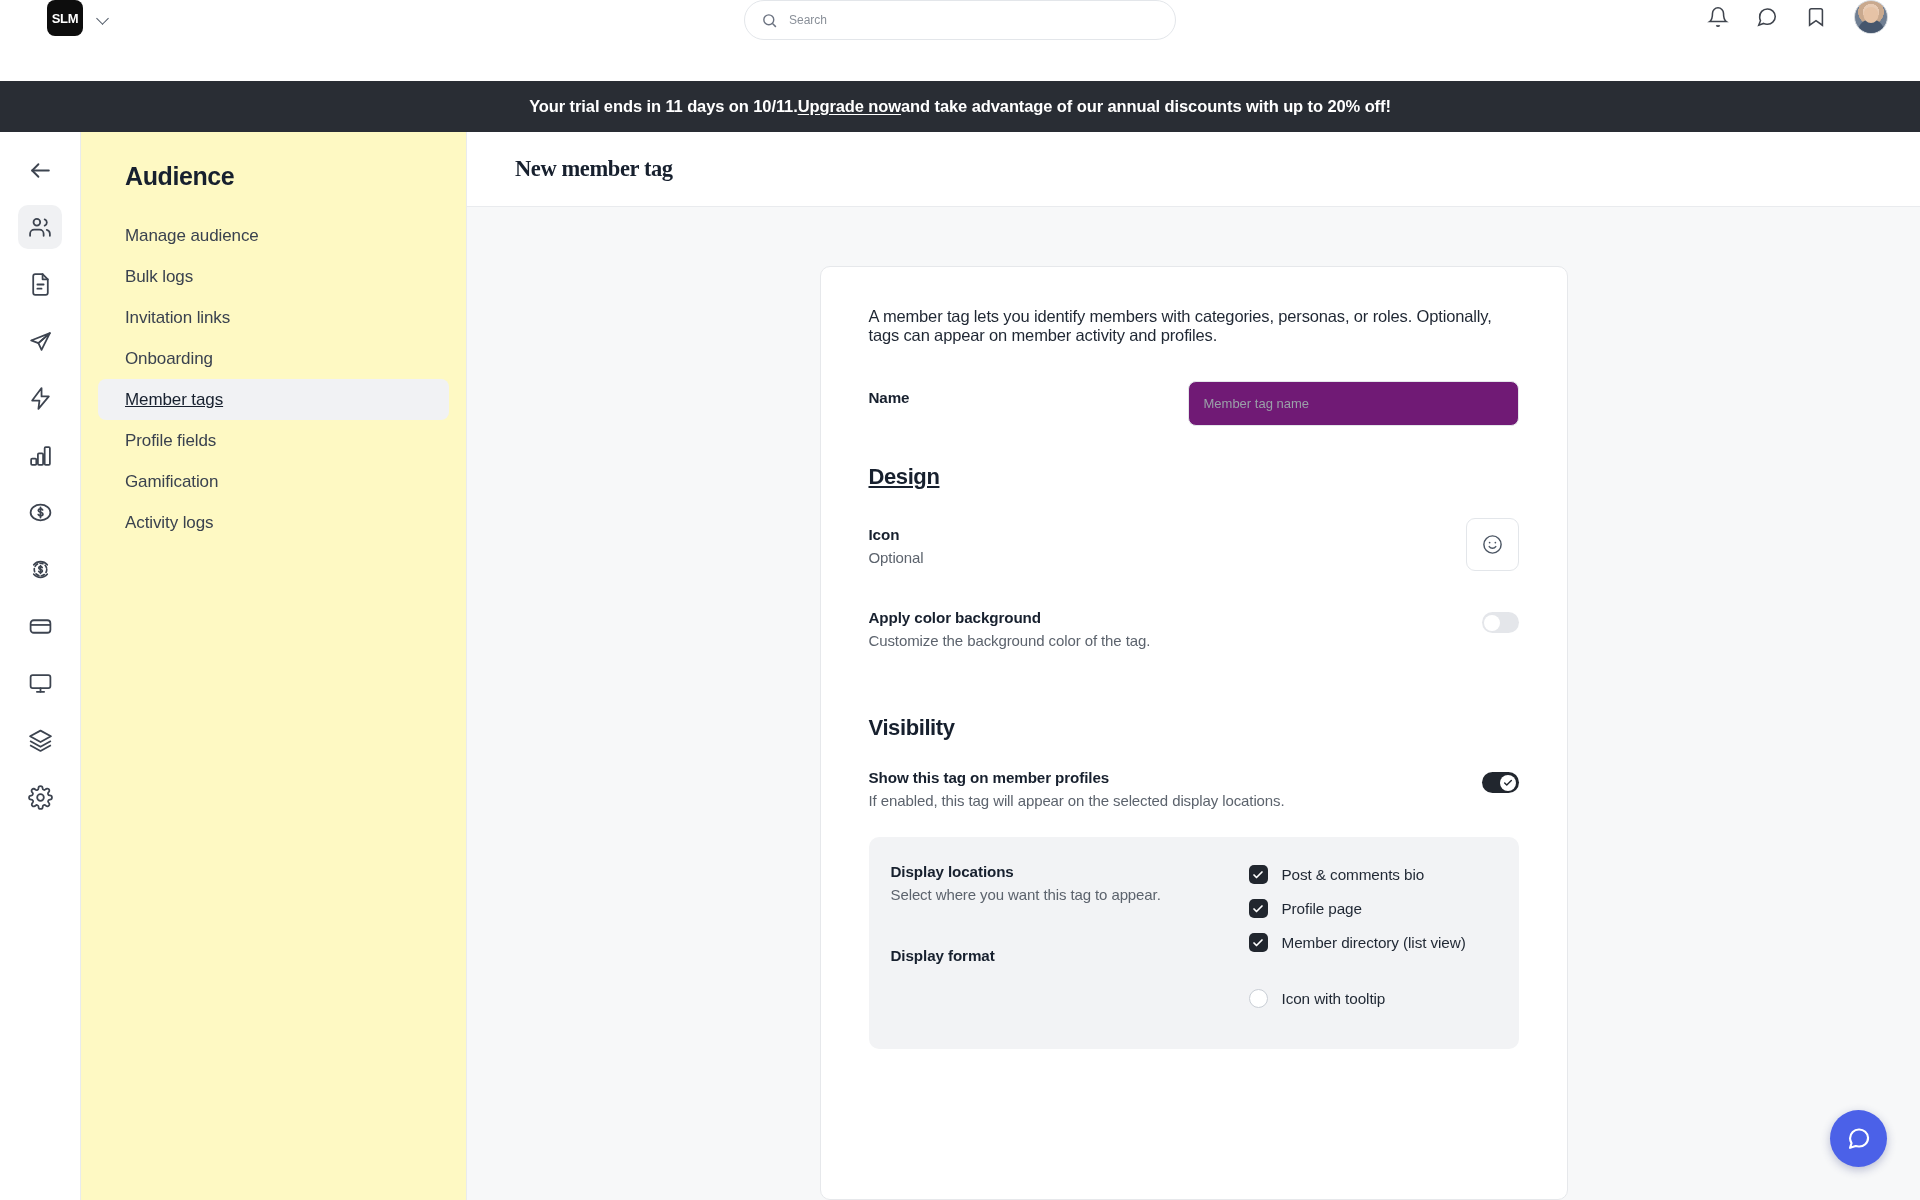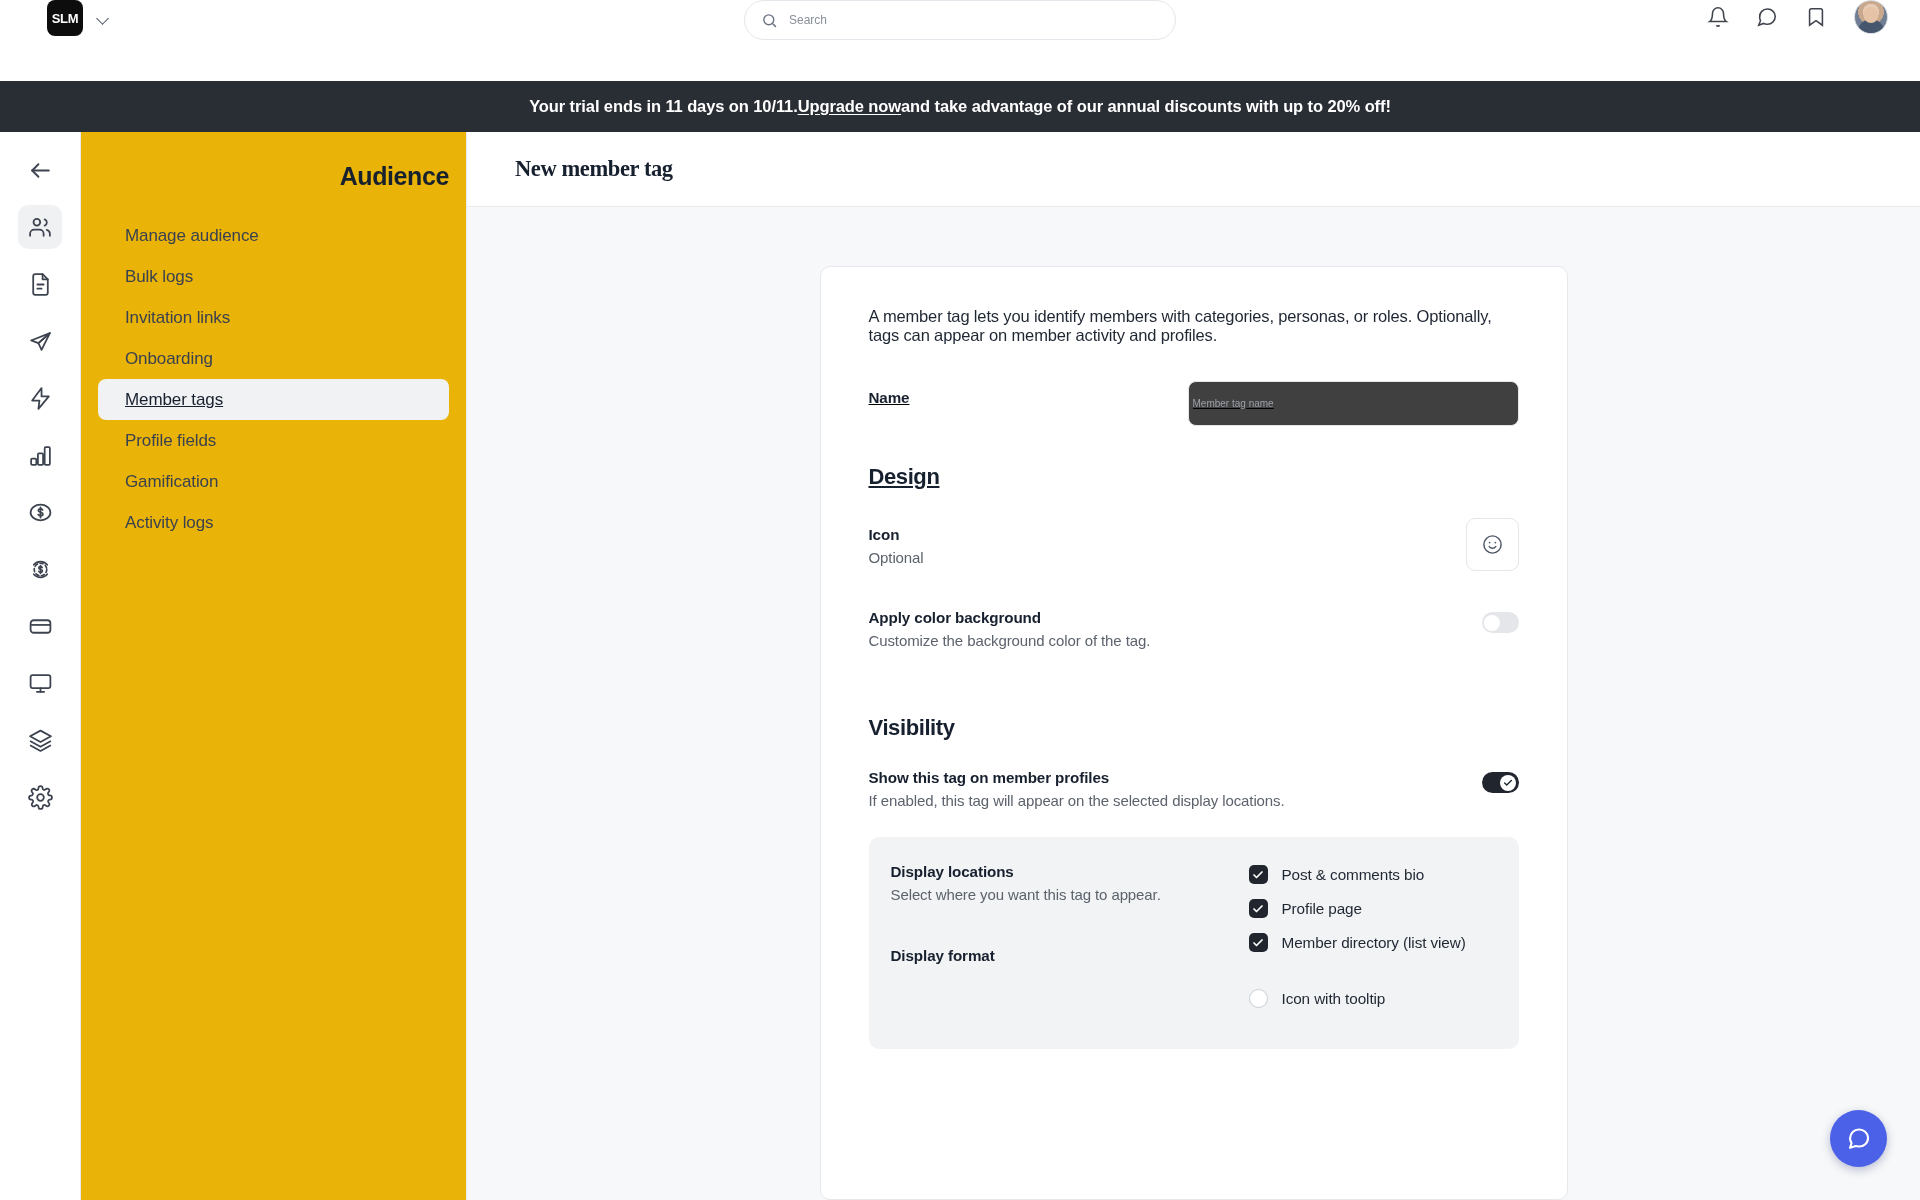--- a/index.html
+++ b/index.html
@@ -79,21 +79,21 @@
     width: 44px; height: 44px; border-radius: 10px;
     display: flex; align-items: center; justify-content: center;
     color: #3d4450; cursor: pointer;
   }
   .rail-btn.active { background: #f0f1f3; }
   .rail-btn svg { width: 25px; height: 25px; display: block; }
 
   
   .subnav {
     position: absolute; top: 132px; left: 81px; width: 386px; height: 1068px;
-    background: #eab308; border-right: 1px solid #e9ebee; padding: 0 17px; text-align: right;
+    background: #fef9c3; border-right: 1px solid #e9ebee; padding: 0 17px;
   }
   .subnav-title {
     font-size: 25px; font-weight: 700; color: #17202e;
     margin: 30px 0 24px 27px; letter-spacing: -0.4px;
   }
   .subnav-item {
     height: 41px; display: flex; align-items: center;
     padding-left: 27px; border-radius: 8px; cursor: pointer;
     font-size: 17px; color: #3a424f; letter-spacing: -0.1px;
   }
@@ -129,21 +129,21 @@
   }
   .row-label { padding-top: 8px; }
   .lbl-strong {
     font-size: 15.2px; font-weight: 700; color: #17202e; letter-spacing: -0.1px;
   }
   .lbl-sub {
     font-size: 15px; color: #5c636d; margin-top: 6px; letter-spacing: -0.1px;
   }
   .text-input {
     width: 331px; height: 45px; border: 1px solid #e3e6ea; border-radius: 8px;
-    background: #404040; font-size: 10px; color: #9aa0a8; padding: 0 4px;
+    background: #701a75; font-size: 13px; color: #9aa0a8; padding: 0 15px;
     font-family: "Liberation Sans", sans-serif; outline: none;
   }
   .text-input::placeholder { color: #9aa0a8; }
 
   .section-title {
     font-size: 22px; font-weight: 700; color: #17202e; letter-spacing: -0.4px;
   }
 
   .icon-picker {
     width: 53px; height: 53px; border: 1px solid #e3e6ea; border-radius: 9px;
@@ -354,21 +354,21 @@
   <div class="main">
     <div class="main-head">
       <h1>New member tag</h1>
     </div>
 
     <div class="main-body">
       <div class="card">
 
         <div class="card-intro">A member tag lets you identify members with categories, personas, or roles. Optionally, tags can appear on member activity and profiles.</div>
 
-        <div class="row" style="margin-bottom:38px;text-decoration:underline;">
+        <div class="row" style="margin-bottom:38px;">
           <div class="row-label">
             <div class="lbl-strong">Name</div>
           </div>
           <input class="text-input" type="text" placeholder="Member tag name" style="">
         </div>
 
         <div class="section-title" style="margin-bottom:28px;text-decoration:underline;">Design</div>
 
         <div class="row" style="margin-bottom:38px;">
           <div class="row-label">

